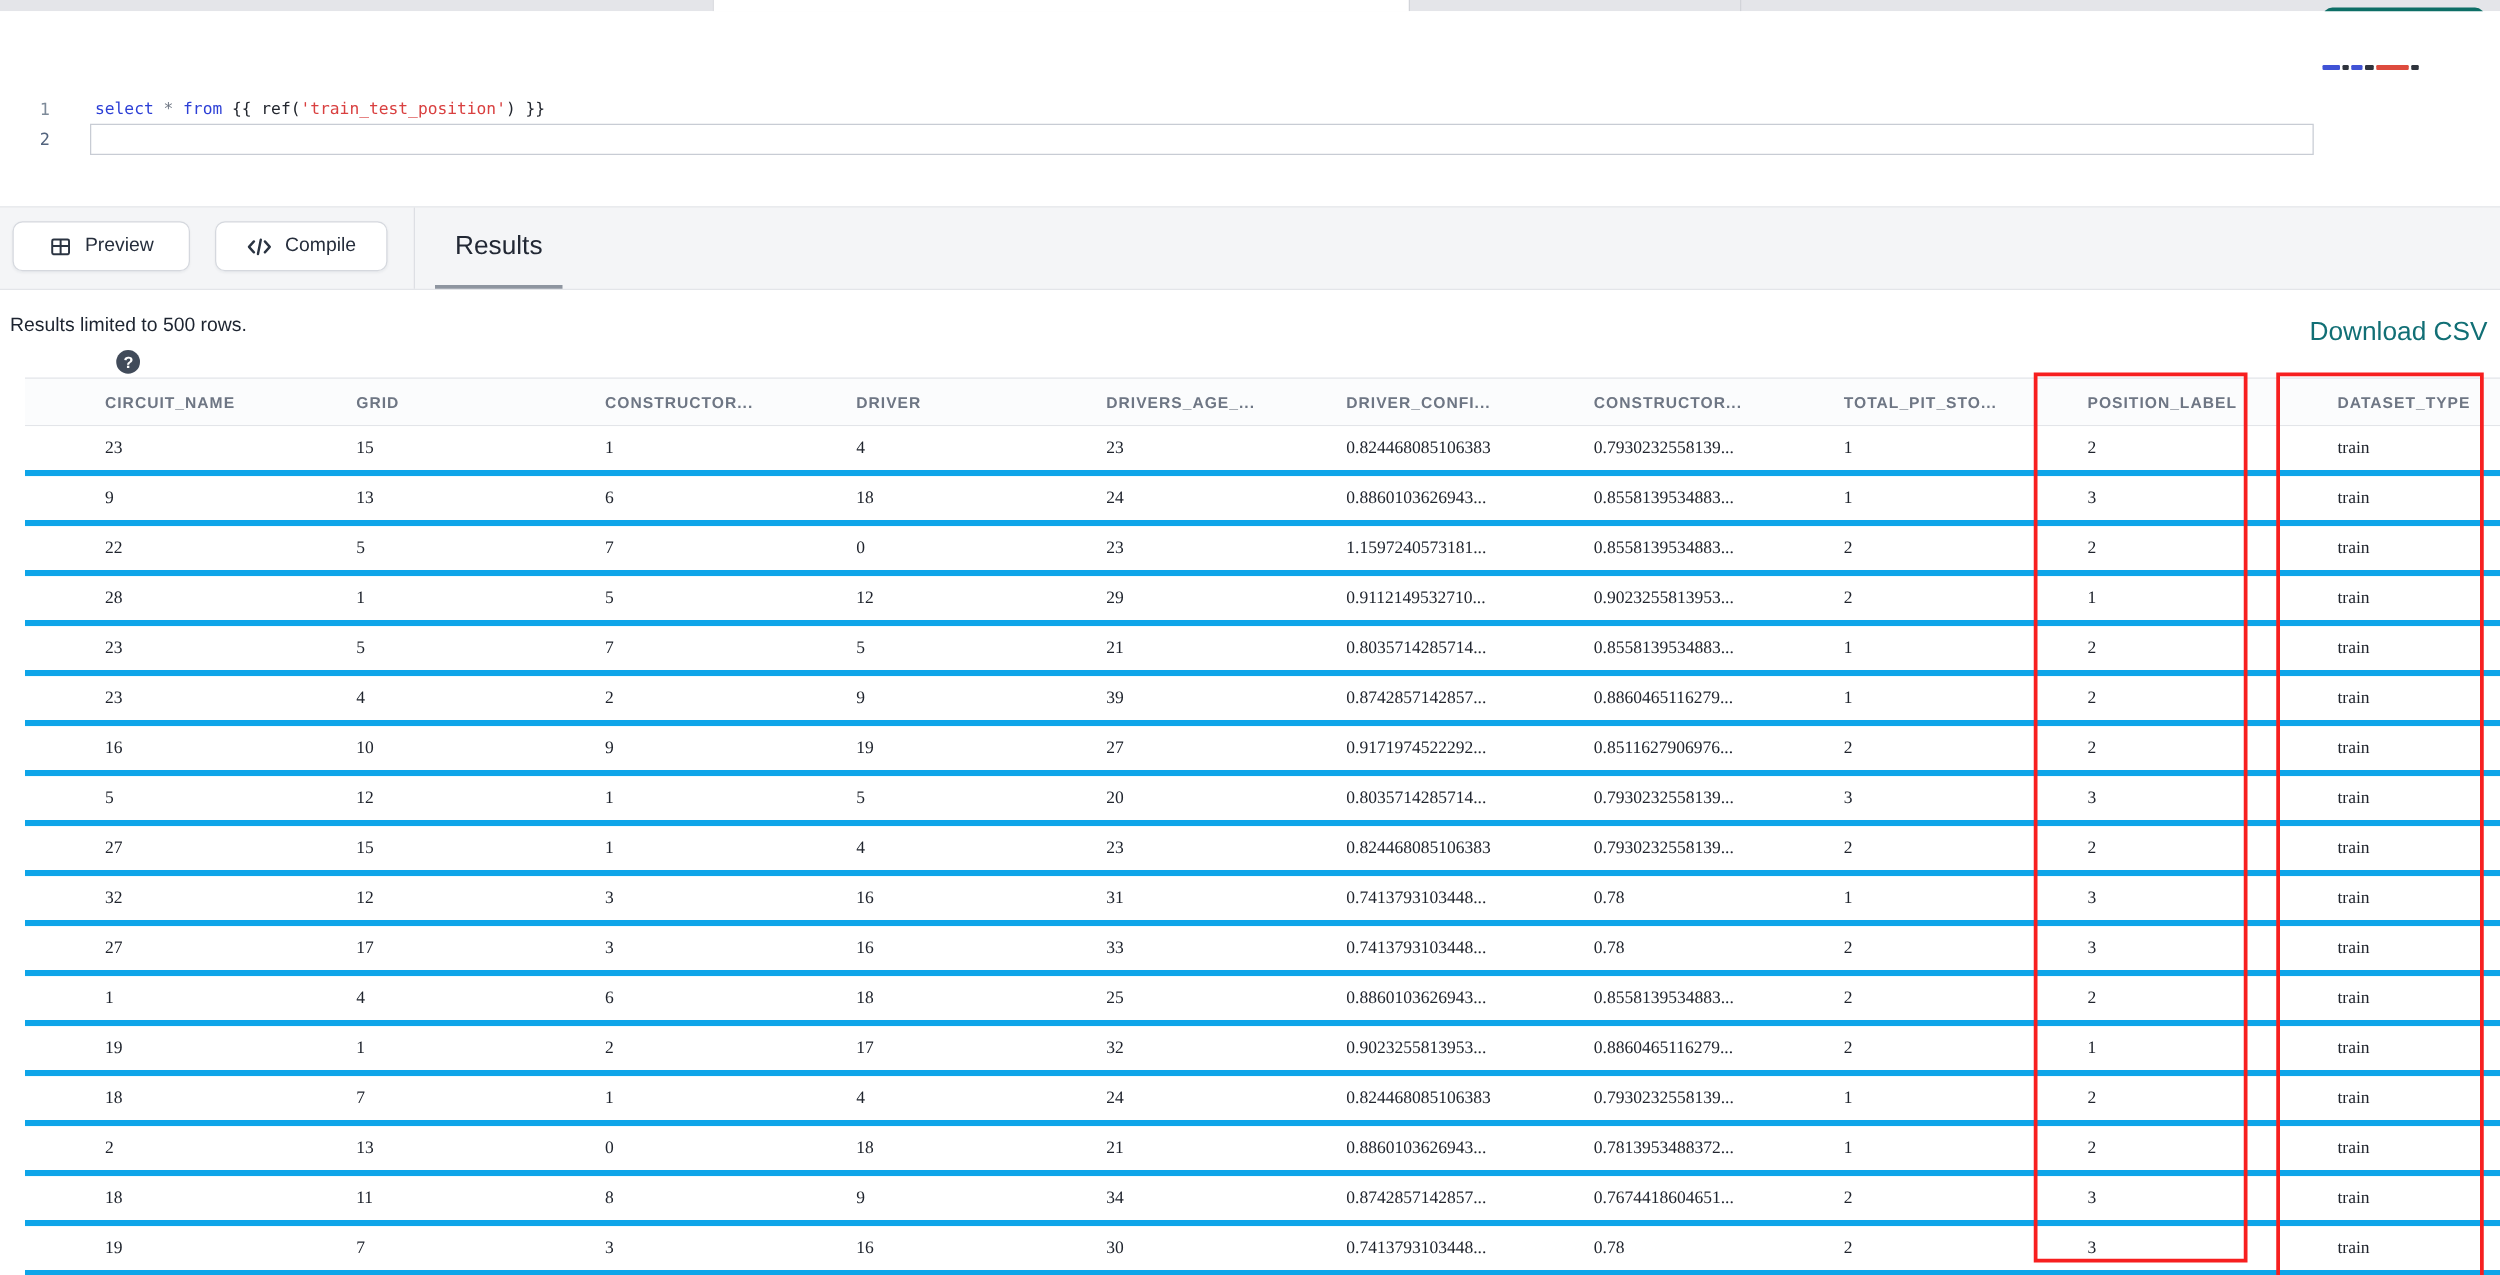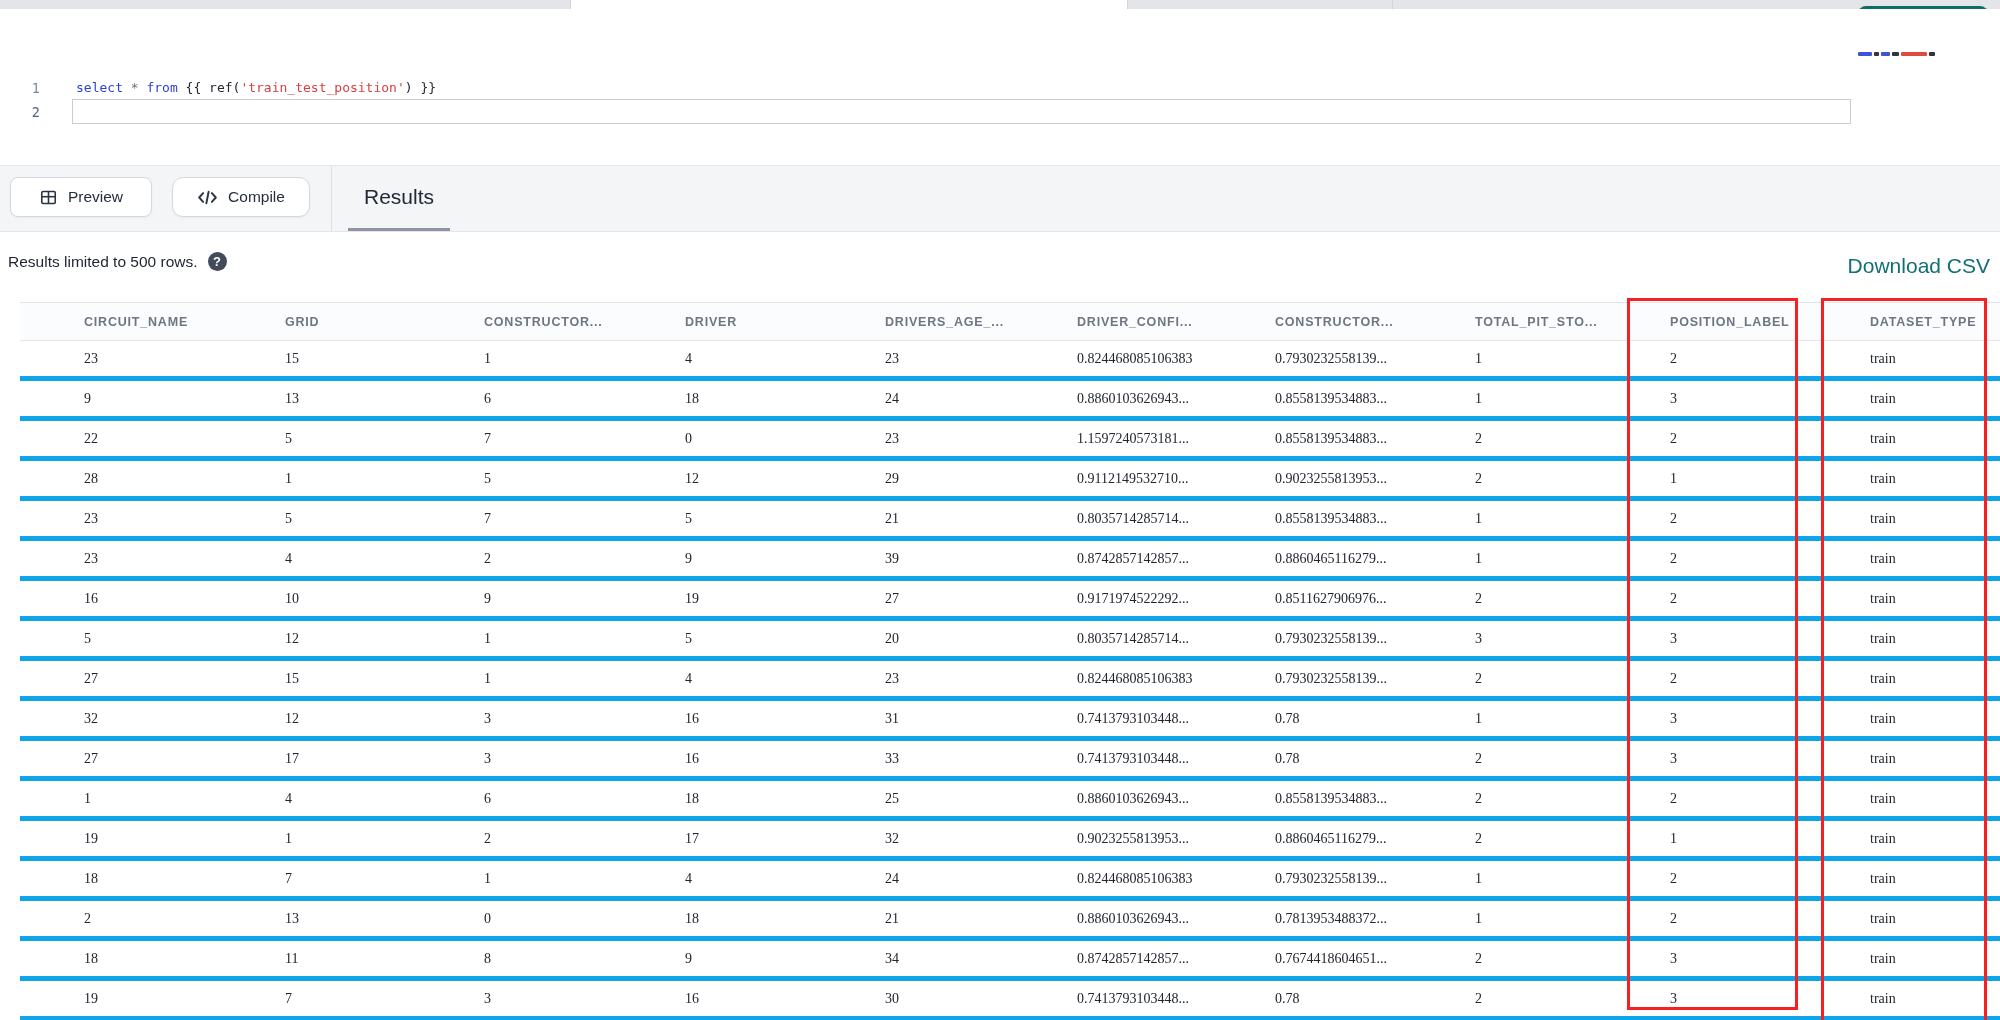--- a/index.html
+++ b/index.html
@@ -25,27 +25,27 @@
   .tok-operator{color:#6b7380;}
   .tok-plain{color:#22262e;}
   .tok-string{color:#d94040;}
   .line2box{position:absolute;left:72px;top:90px;width:1779px;height:25px;border:1px solid #c8ccd4;background:#ffffff;box-sizing:border-box;}
   .minimap{position:absolute;left:1858px;top:43px;display:flex;gap:2px;align-items:center;}
   .minimap span{height:4px;border-radius:1px;display:block;}
   
   .actionbar{position:absolute;left:0;top:165px;width:2000px;height:67px;background:#f4f5f7;border-top:1px solid #e5e7ea;border-bottom:1px solid #e3e5e9;box-sizing:border-box;}
   .action-btn{position:absolute;top:177px;height:40px;background:#ffffff;border:1px solid #d5d8de;border-radius:8px;display:flex;align-items:center;justify-content:center;gap:10px;font-size:15.5px;font-weight:500;color:#262e3c;font-family:inherit;box-shadow:0 1px 2px rgba(20,30,50,0.05);cursor:pointer;}
   #preview-btn{left:10px;width:142px;}
-  #compile-btn{left:172px;width:138px;border-radius:11px;}
+  #compile-btn{left:172px;width:138px;}
   .vdiv{position:absolute;left:331px;top:166px;width:1px;height:65px;background:#dddfe4;}
   .rtab{position:absolute;top:165px;height:66px;display:flex;align-items:center;justify-content:center;font-size:21px;color:#222834;cursor:pointer;box-sizing:border-box;}
   #tab-results{left:348px;width:102px;font-weight:500;border-bottom:3px solid #8e95a0;}
   #tab-compiled{left:458px;width:145px;font-weight:400;}
   
-  .limit-row{position:absolute;left:8px;top:252px;display:flex;align-items:center;gap:10px;font-size:15.5px;color:#1d2430;}
+  .limit-row{position:absolute;left:8px;top:252px;display:flex;align-items:center;gap:10px;font-size:15.5px;color:#1d2430;flex-direction:column;}
   .help{width:19px;height:19px;border-radius:50%;background:#414b5a;color:#ffffff;font-size:13px;font-weight:700;display:flex;align-items:center;justify-content:center;cursor:pointer;}
   .download{position:absolute;right:10px;top:254px;font-size:21px;color:#116f75;font-weight:500;cursor:pointer;text-decoration:none;}
   
   .rtable{position:absolute;left:0;top:302px;width:2000px;padding-left:20px;}
   .tr{display:grid;grid-template-columns:201px 199px 201px 200px 192px 198px 200px 195px 200px 150px;padding-left:64px;align-items:center;box-sizing:border-box;}
   .thead{height:39px;border-top:1px solid #e3e5e9;border-bottom:1px solid #e3e5e9;background:#fbfcfd;}
   .tbody .tr{height:40px;border-bottom:5px solid #0ea5e9;background:#ffffff;font-family:Liberation Serif, serif;}
   .th{font-size:12.5px;font-weight:700;letter-spacing:0.8px;color:#6e7684;white-space:nowrap;overflow:hidden;}
   .td{font-size:14px;color:#20252e;white-space:nowrap;overflow:hidden;}
   

